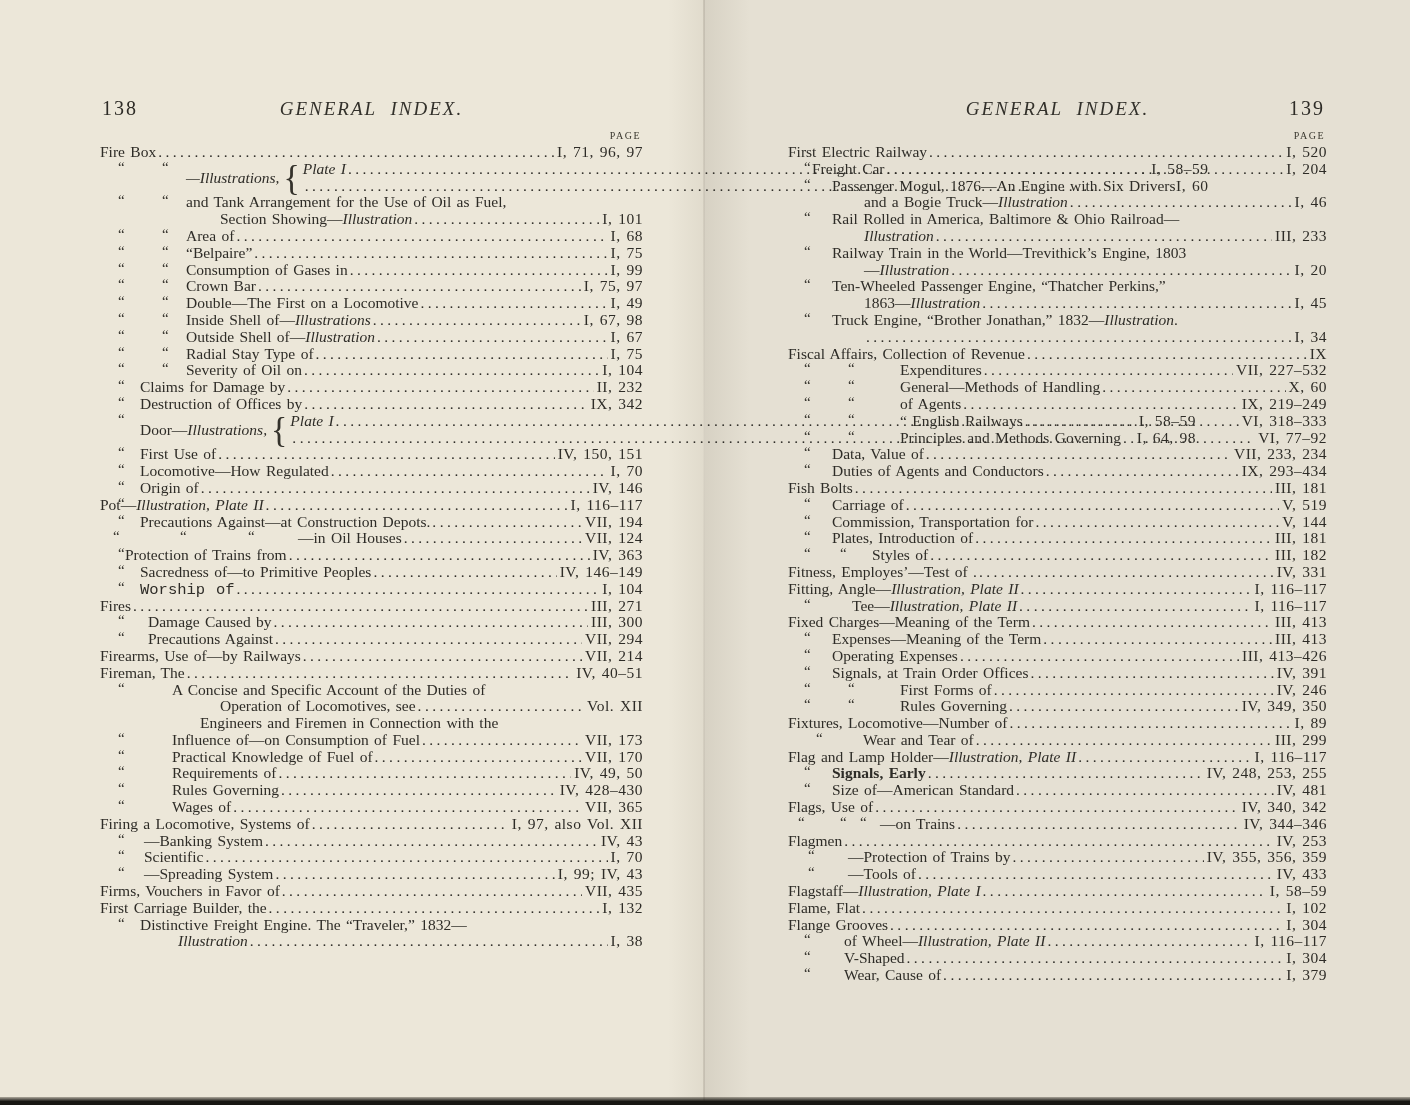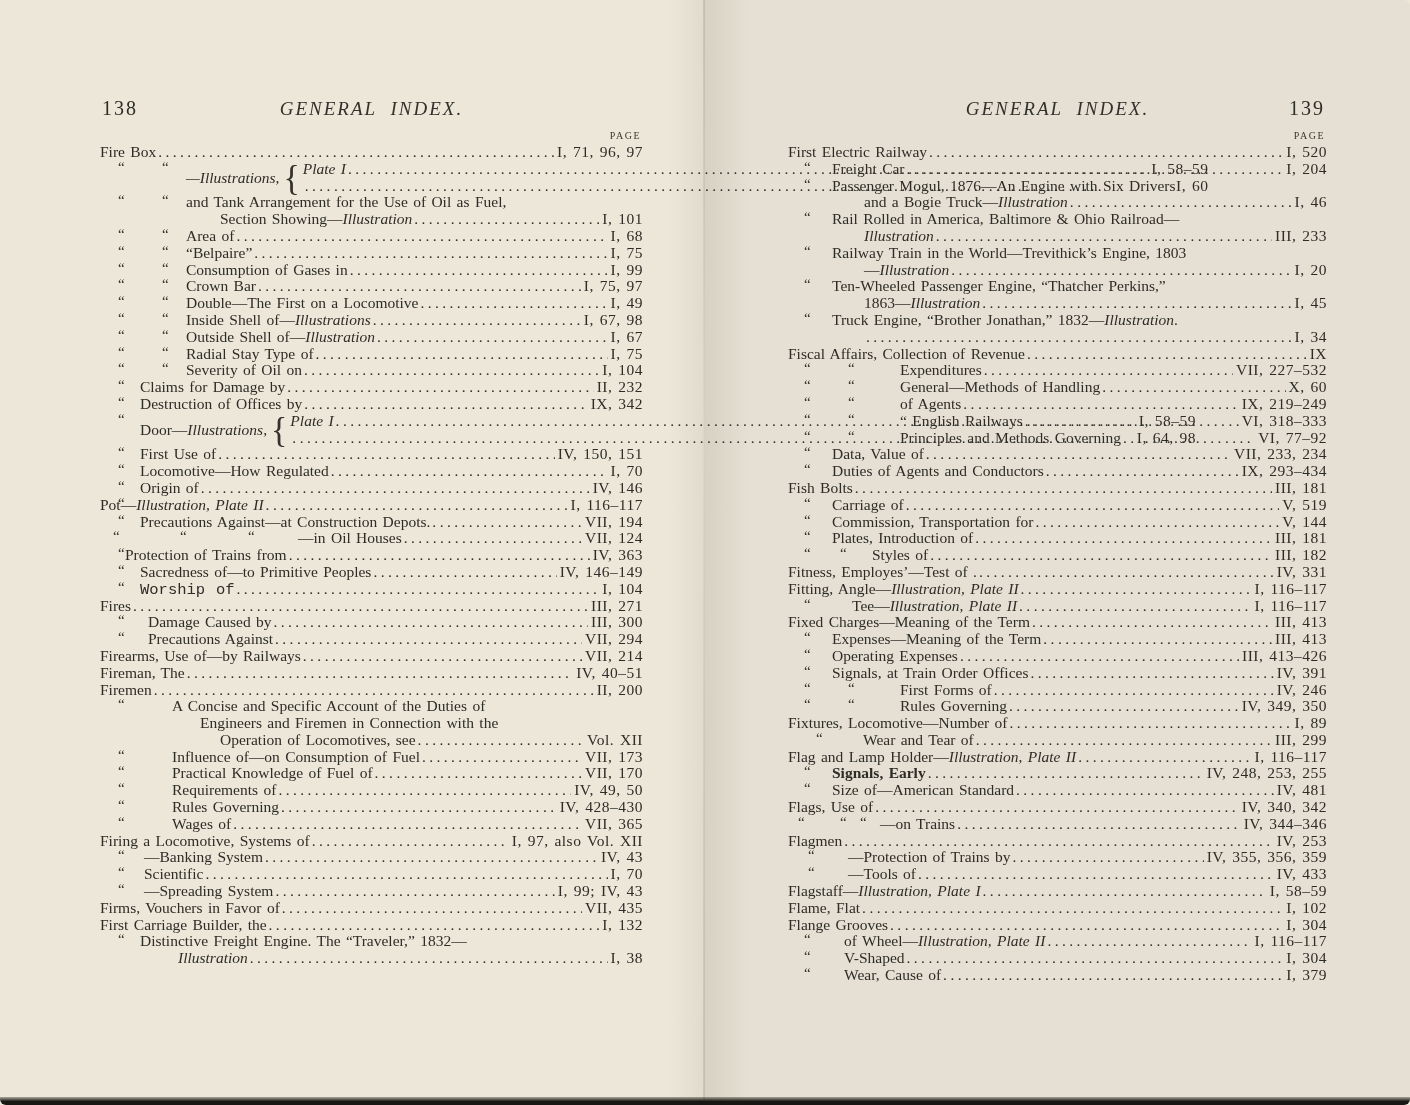--- a/index.html
+++ b/index.html
@@ -2,21 +2,21 @@
 <html><head>
 <meta charset="utf-8">
 <style>
   html,body { margin:0; padding:0; }
   body {
     width:1410px; height:1105px; overflow:hidden;
     background:#ece7d9;
     font-family:"Liberation Serif","DejaVu Serif",serif;
     color:#2e2c27;
   }
-  .scan { position:relative; width:1410px; height:1105px; overflow:hidden;border-radius:6px; }
+  .scan { position:relative; width:1410px; height:1105px; overflow:hidden; }
   .bg-left  { position:absolute; left:0; top:0; width:704px; height:1105px; background:#ece7d9; }
   .bg-right { position:absolute; left:704px; top:0; width:706px; height:1105px; background:#e5e0d3; }
   .gutter-line { position:absolute; left:703px; top:0; width:2px; height:1105px;
     background:linear-gradient(180deg, rgba(80,70,55,0.22), rgba(80,70,55,0.10) 40%, rgba(80,70,55,0.22)); }
   .gutter-shade-l { position:absolute; left:668px; top:0; width:35px; height:1105px;
     background:linear-gradient(90deg, rgba(90,80,60,0), rgba(90,80,60,0.08)); }
   .gutter-shade-r { position:absolute; left:705px; top:0; width:45px; height:1105px;
     background:linear-gradient(90deg, rgba(90,80,60,0.10), rgba(90,80,60,0)); }
   .bottom-edge { position:absolute; left:0; bottom:0; width:1410px; height:8px;
     background:linear-gradient(180deg, rgba(60,55,45,0.35), #181713 55%); }
@@ -276,35 +276,30 @@
           <span class="txt">Firearms, Use of—by Railways</span>
           <span class="dots"></span>
           <span class="ref">VII, 214</span>
         </div>
         <div class="line">
           <span class="txt">Fireman, The</span>
           <span class="dots"></span>
           <span class="ref">IV, 40–51</span>
         </div>
         <div class="line">
-          <span class="txt">Firemen</span>
-          <span class="dots"></span>
-          <span class="ref">II, 200</span>
-        </div>
-        <div class="line">
           <span class="ditto" style="left: 18px;">“</span>
           <span class="txt" style="margin-left: 72px;">A Concise and Specific Account of the Duties of</span>
         </div>
         <div class="line">
+          <span class="txt" style="margin-left: 120px;">Operation of Locomotives, see</span>
+          <span class="dots"></span>
+          <span class="ref">Vol. XII</span>
+        </div>
+        <div class="line">
           <span class="txt" style="margin-left: 100px;">Engineers and Firemen in Connection with the</span>
-        </div>
-        <div class="line">
-          <span class="txt" style="margin-left: 120px;">Operation of Locomotives, see</span>
-          <span class="dots"></span>
-          <span class="ref">Vol. XII</span>
         </div>
         <div class="line">
           <span class="ditto" style="left: 18px;">“</span>
           <span class="txt" style="margin-left: 72px;">Influence of—on Consumption of Fuel</span>
           <span class="dots"></span>
           <span class="ref">VII, 173</span>
         </div>
         <div class="line">
           <span class="ditto" style="left: 18px;">“</span>
           <span class="txt" style="margin-left: 72px;">Practical Knowledge of Fuel of</span>
@@ -381,21 +376,21 @@
     </div>
     <div class="collabel">PAGE</div>
     <div class="lines">
         <div class="line">
           <span class="txt">First Electric Railway</span>
           <span class="dots"></span>
           <span class="ref">I, 520</span>
         </div>
         <div class="line">
           <span class="ditto" style="left: 16px;">“</span>
-          <span class="txt" style="margin-left: 44px;">Freight Car</span>
+          <span class="txt" style="margin-left: 24px;">Freight Car</span>
           <span class="dots"></span>
           <span class="ref">I, 204</span>
         </div>
         <div class="line">
           <span class="ditto" style="left: 16px;">“</span>
           <span class="txt" style="margin-left: 44px;">Passenger Mogul, 1876—An Engine with Six Drivers</span>
         </div>
         <div class="line">
           <span class="txt" style="margin-left: 76px;">and a Bogie Truck—<i>Illustration</i></span>
           <span class="dots"></span>

